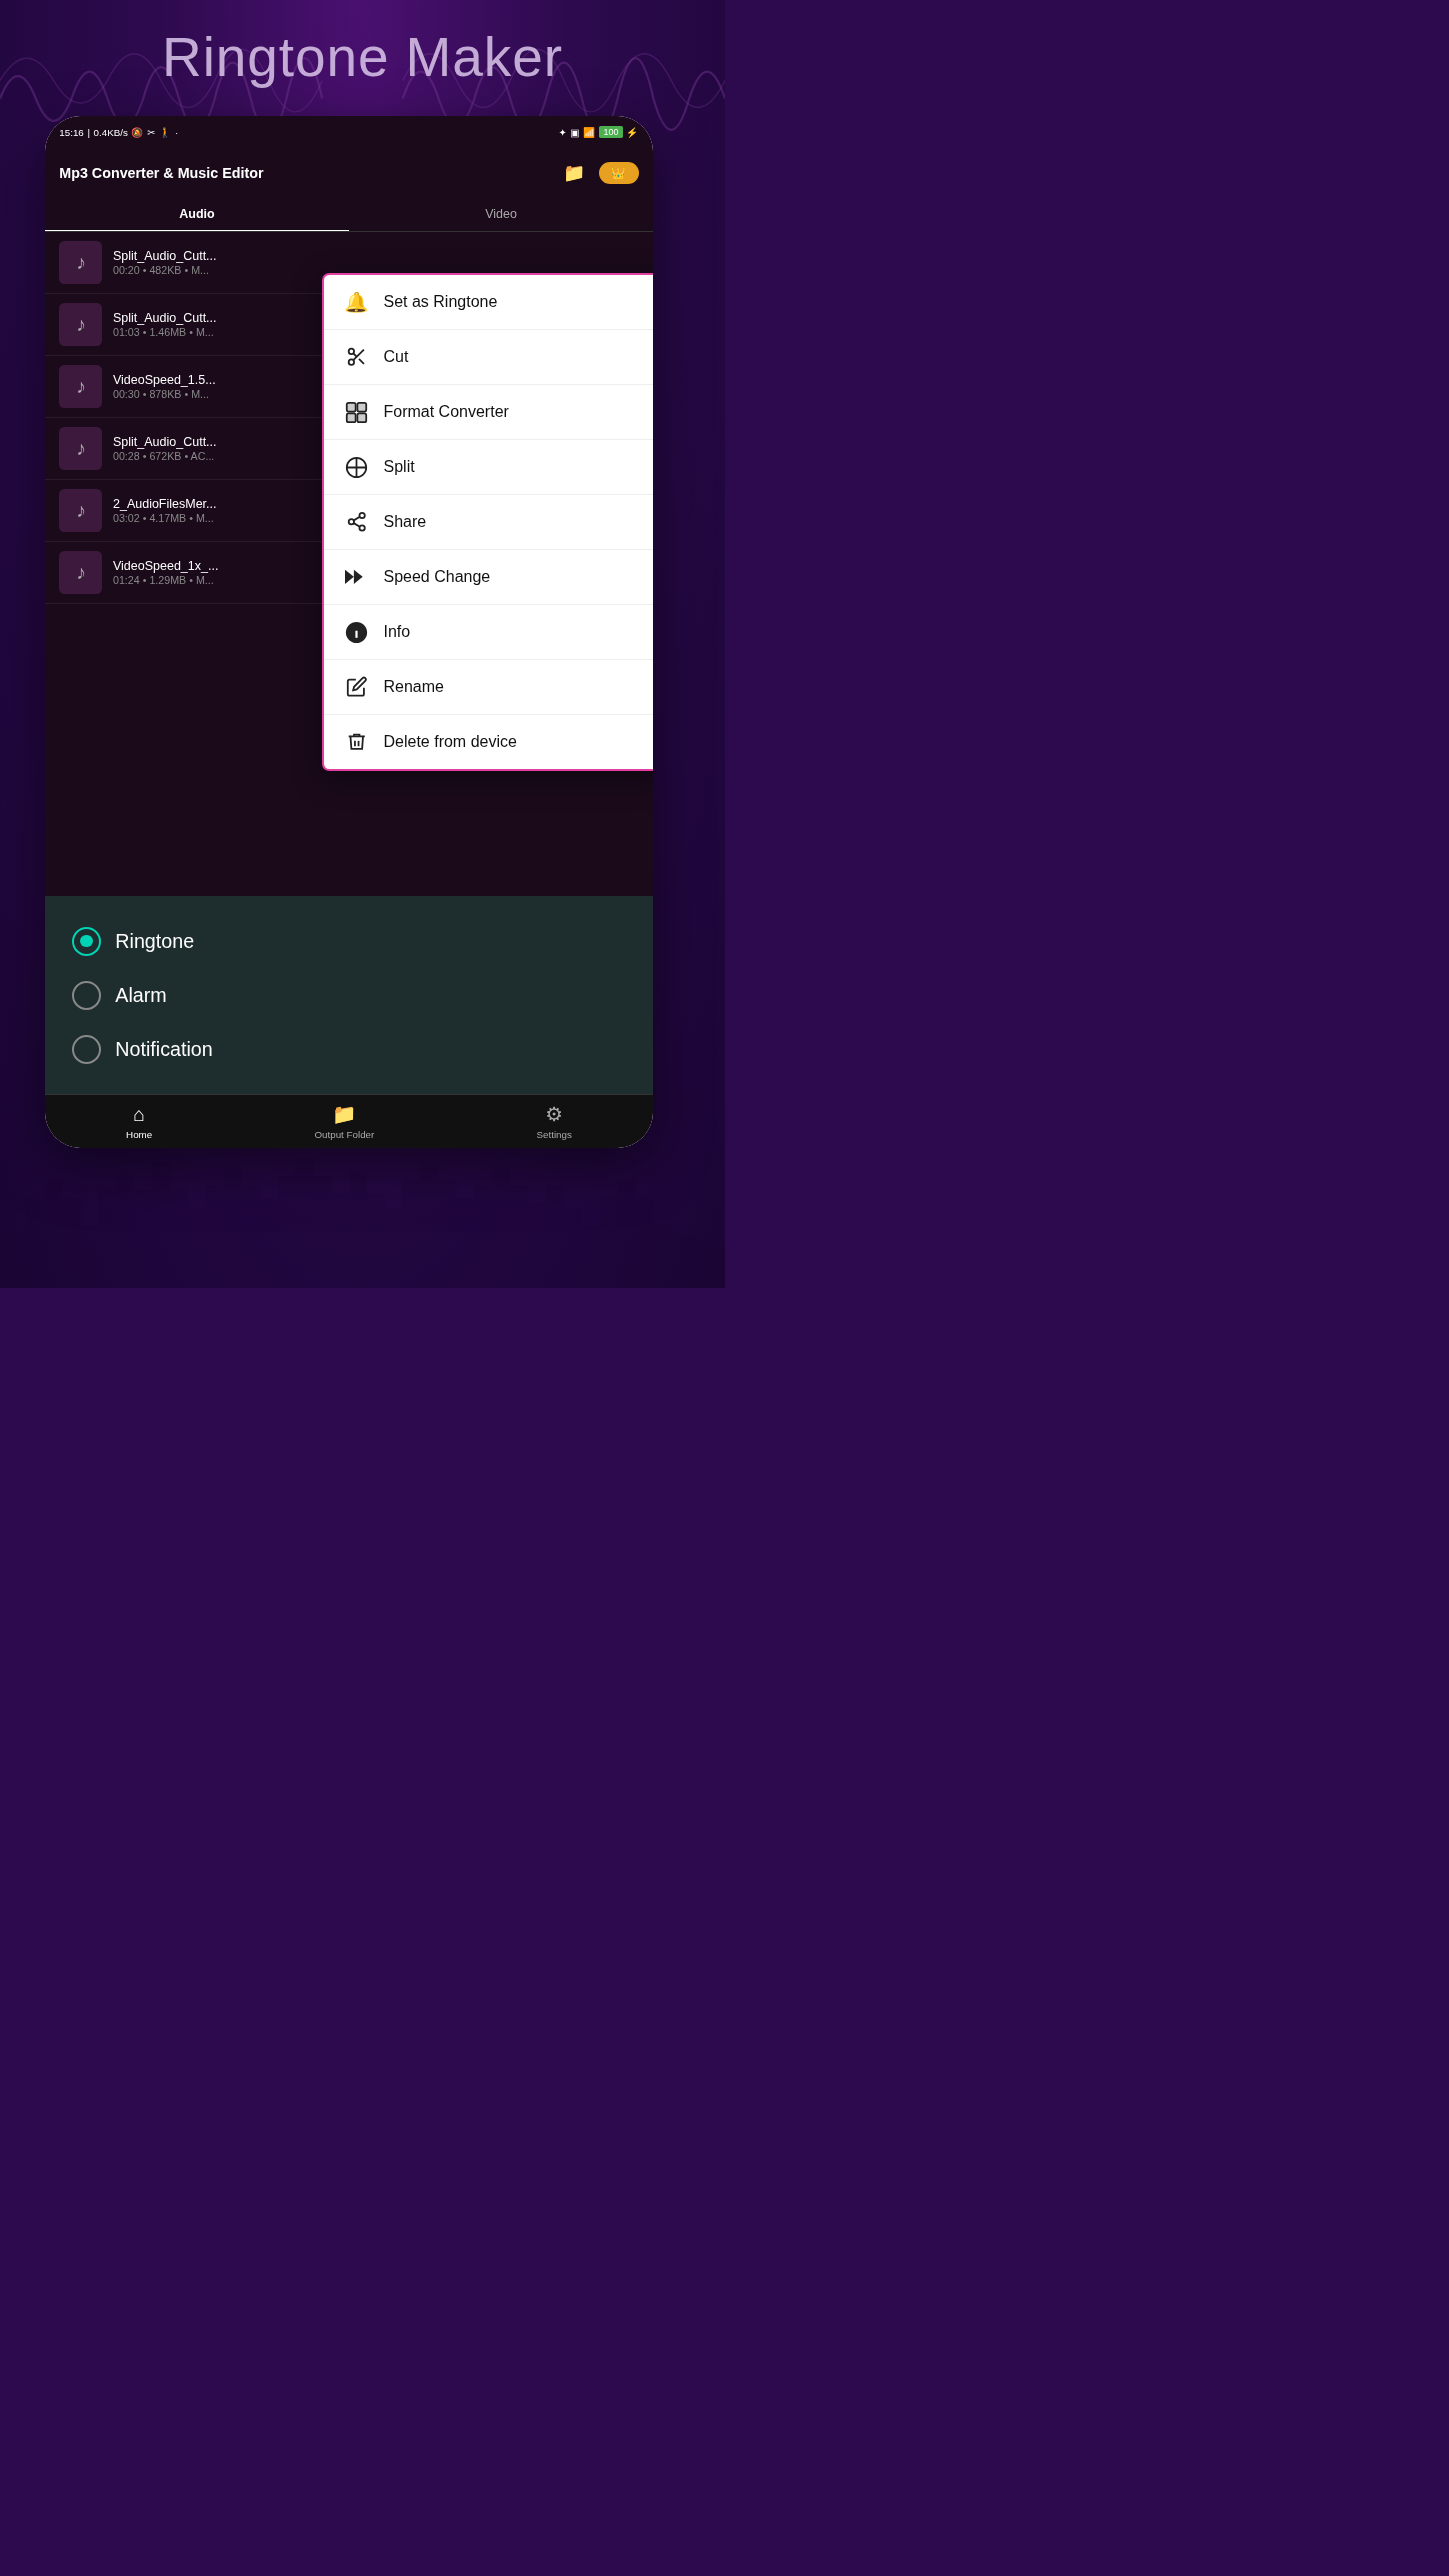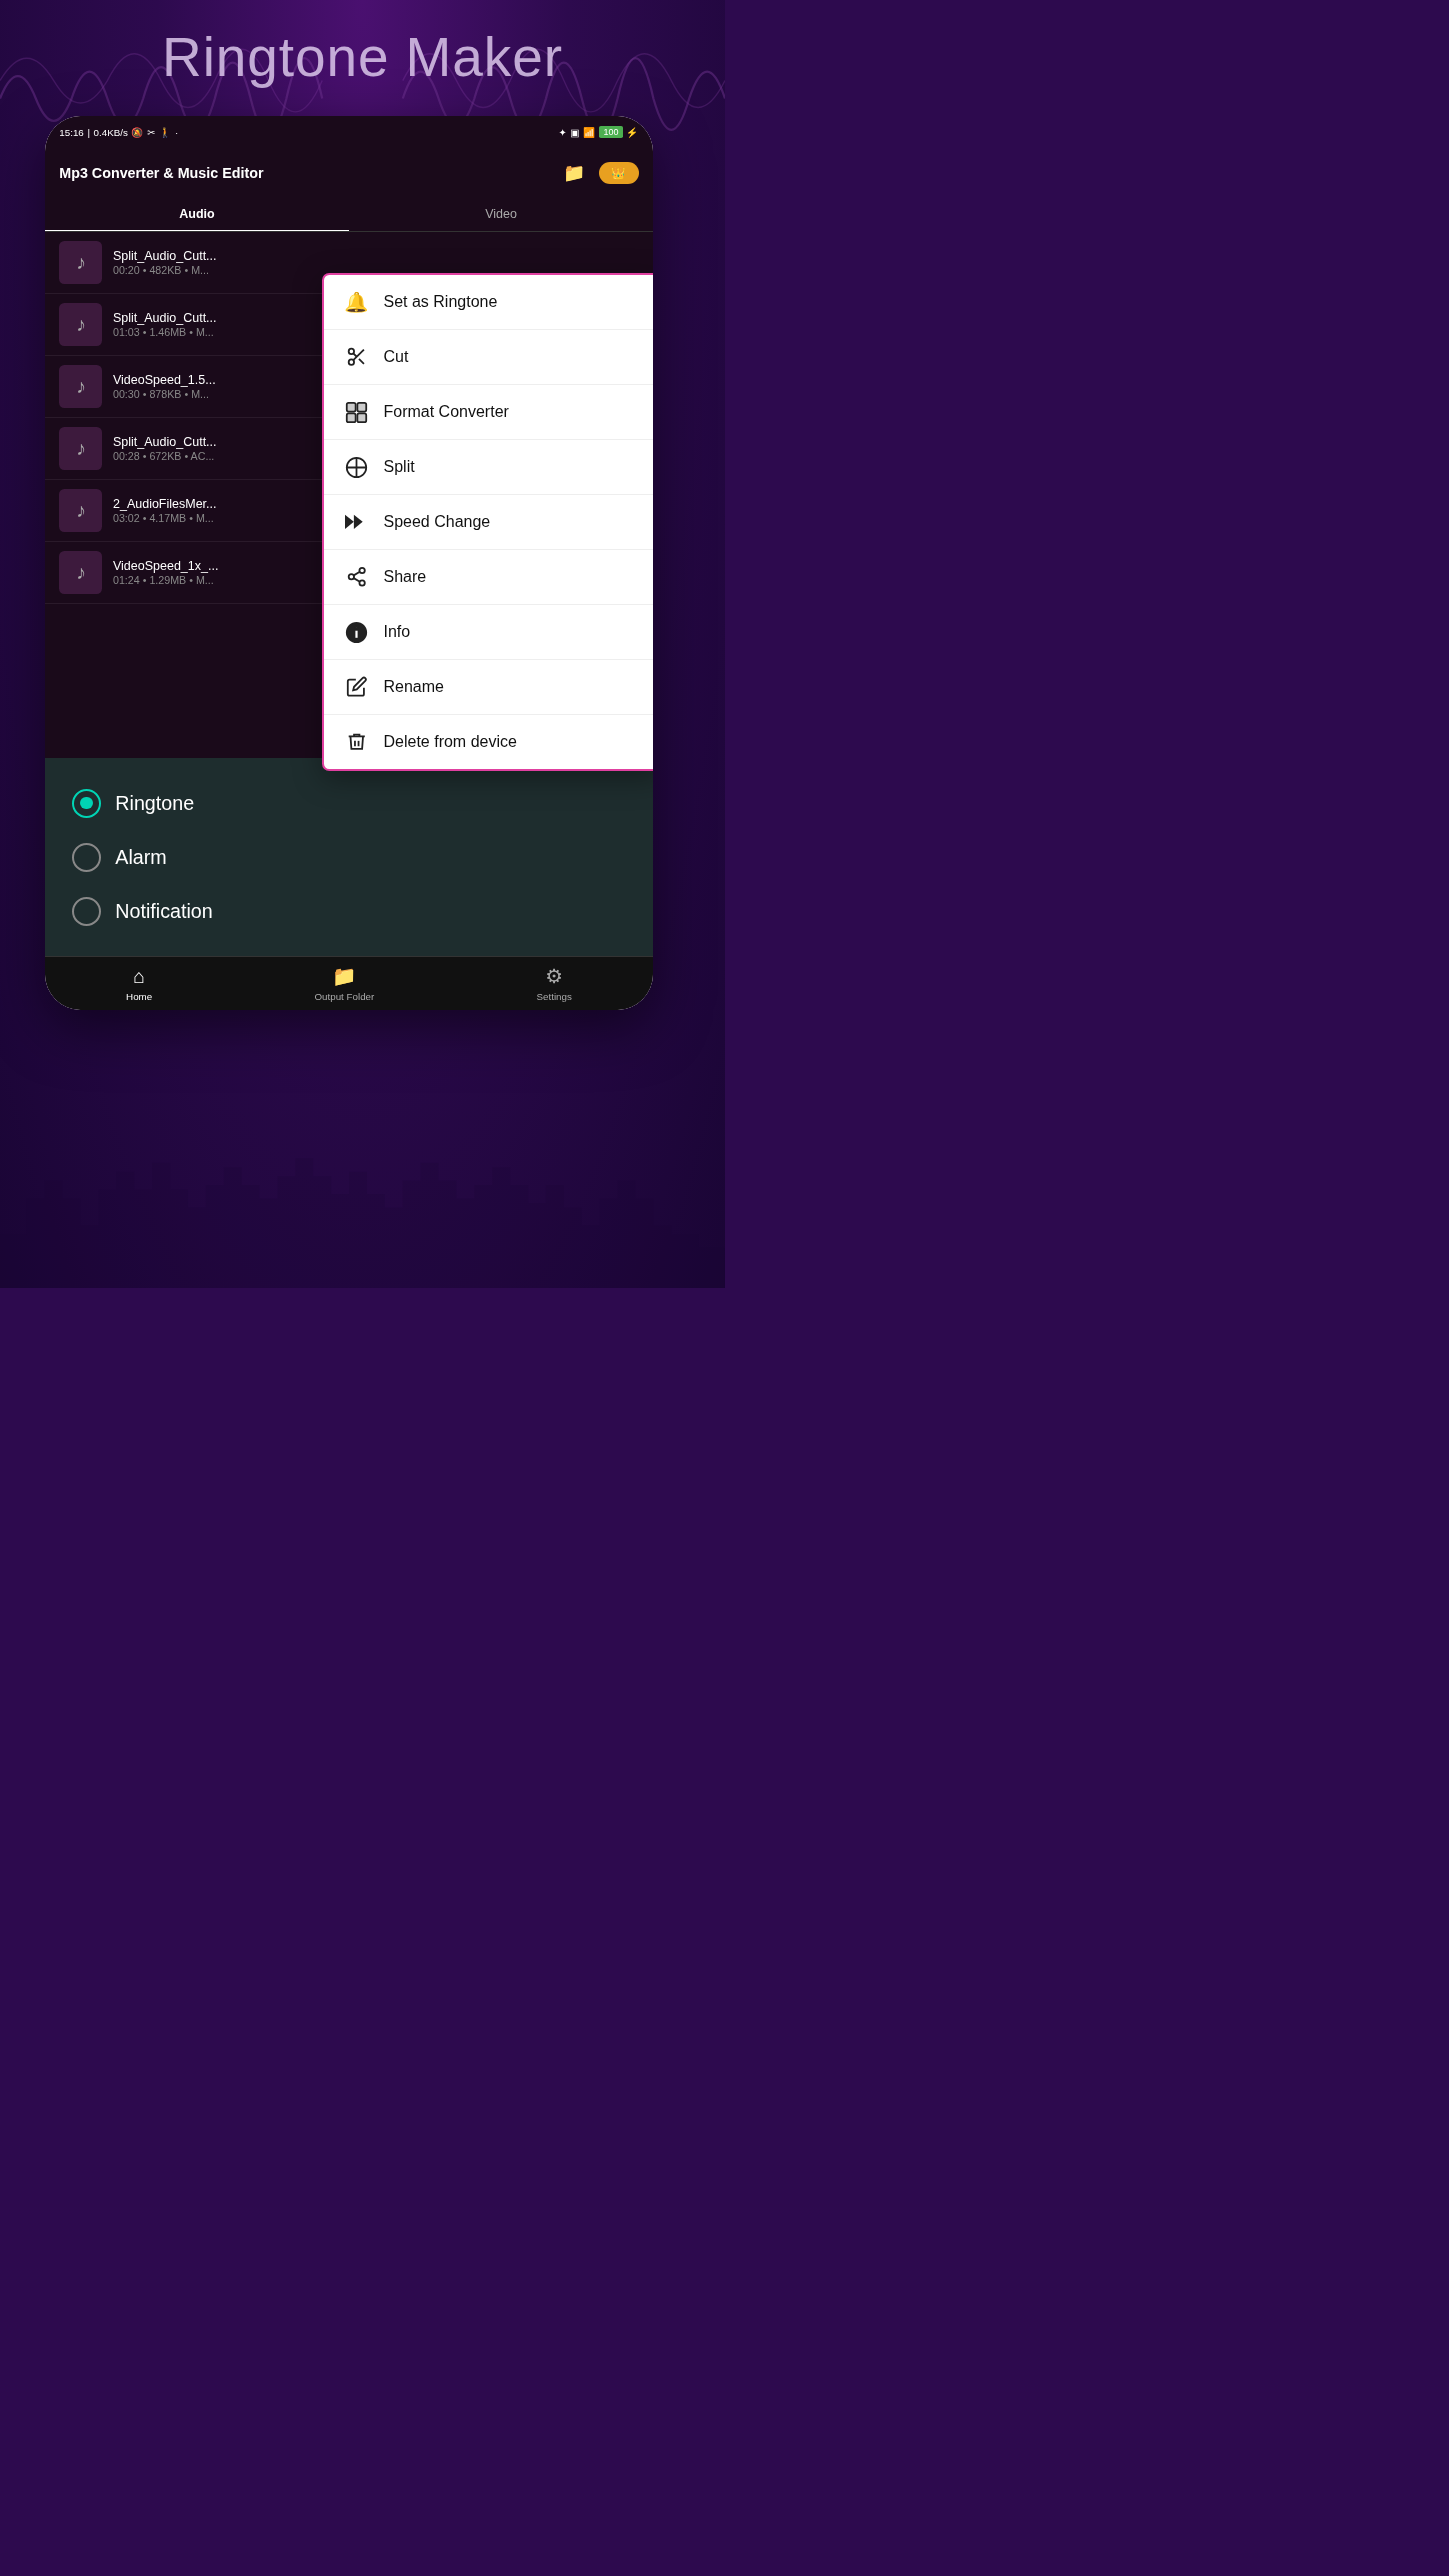--- a/index.html
+++ b/index.html
@@ -43,21 +43,21 @@
       z-index: 2;
       letter-spacing: 0.9px;
     }
 
     
     .phone-frame {
       position: absolute;
       top: 116px;
       left: 45px;
       width: 608px;
-      height: 894px;
+      height: 1032px;
       background: white;
       border-radius: 36px;
       z-index: 3;
       overflow: hidden;
       box-shadow: 0 18px 54px rgba(0,0,0,0.5);
     }
 
     .phone-screen {
       position: absolute;
       top: 0;
@@ -470,41 +470,41 @@
           <svg width="23" height="23" viewBox="0 0 26 26" fill="none" stroke="#222" stroke-width="2">
             <circle cx="13" cy="13" r="11"></circle>
             <line x1="2" y1="13" x2="24" y2="13"></line>
             <line x1="13" y1="2" x2="13" y2="24"></line>
           </svg>
         </div>
         <span class="menu-label">Split</span>
       </div>
       <div class="menu-item">
         <div class="menu-icon">
-          <svg width="23" height="19.7" viewBox="0 0 26 22" fill="#222">
-            <polygon points="0,3 10,11 0,19"></polygon>
-            <polygon points="10,3 20,11 10,19"></polygon>
-          </svg>
-        </div>
-        <span class="menu-label">Speed Change</span>
-      </div>
-      <div class="menu-item">
-        <div class="menu-icon">
           <svg width="21.5" height="21.5" viewBox="0 0 24 24" fill="none" stroke="#222" stroke-width="2">
             <circle cx="18" cy="5" r="3"></circle>
             <circle cx="6" cy="12" r="3"></circle>
             <circle cx="18" cy="19" r="3"></circle>
             <line x1="8.59" y1="13.51" x2="15.42" y2="17.49"></line>
             <line x1="15.41" y1="6.51" x2="8.59" y2="10.49"></line>
           </svg>
         </div>
         <span class="menu-label">Share</span>
       </div>
       <div class="menu-item">
         <div class="menu-icon">
+          <svg width="23" height="19.7" viewBox="0 0 26 22" fill="#222">
+            <polygon points="0,3 10,11 0,19"></polygon>
+            <polygon points="10,3 20,11 10,19"></polygon>
+          </svg>
+        </div>
+        <span class="menu-label">Speed Change</span>
+      </div>
+      <div class="menu-item">
+        <div class="menu-icon">
           <svg width="23" height="23" viewBox="0 0 26 26" fill="none" stroke="#222" stroke-width="2">
             <circle cx="13" cy="13" r="11" fill="#222" stroke="#222"></circle>
             <line x1="13" y1="11" x2="13" y2="19" stroke="white" stroke-width="2.5"></line>
             <circle cx="13" cy="7.5" r="1.2" fill="white"></circle>
           </svg>
         </div>
         <span class="menu-label">Info</span>
       </div>
       <div class="menu-item">
         <div class="menu-icon">

